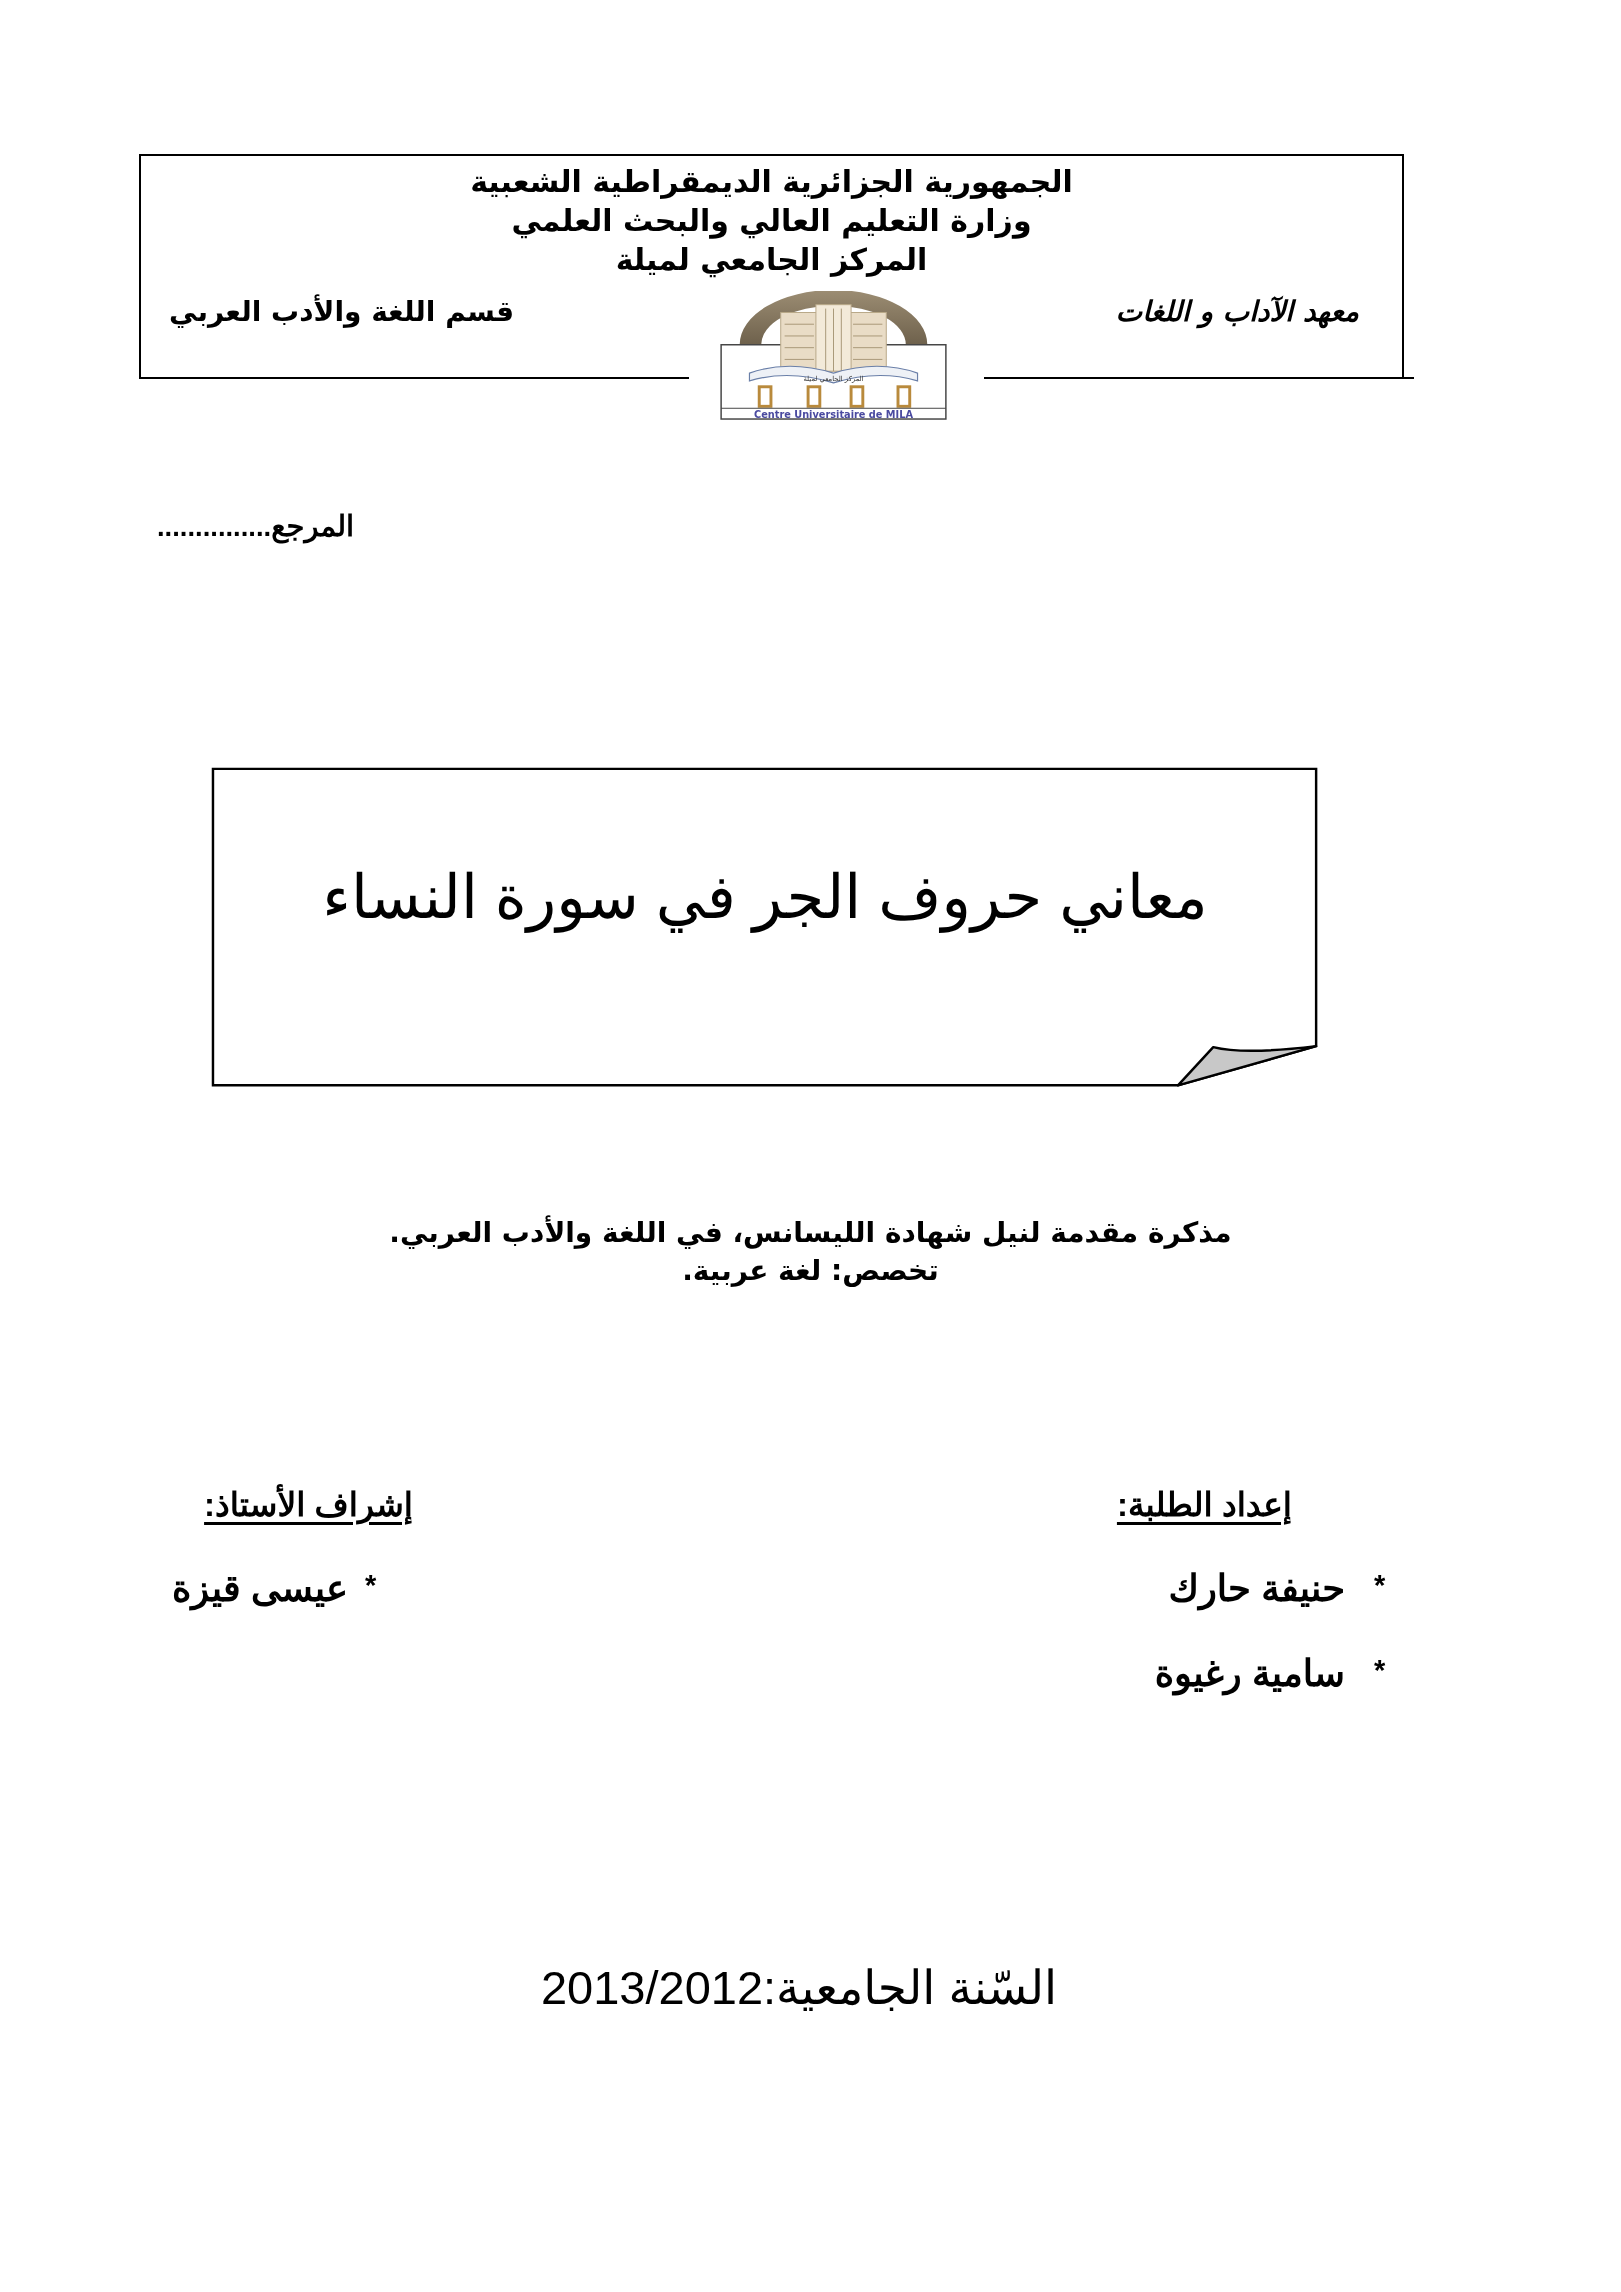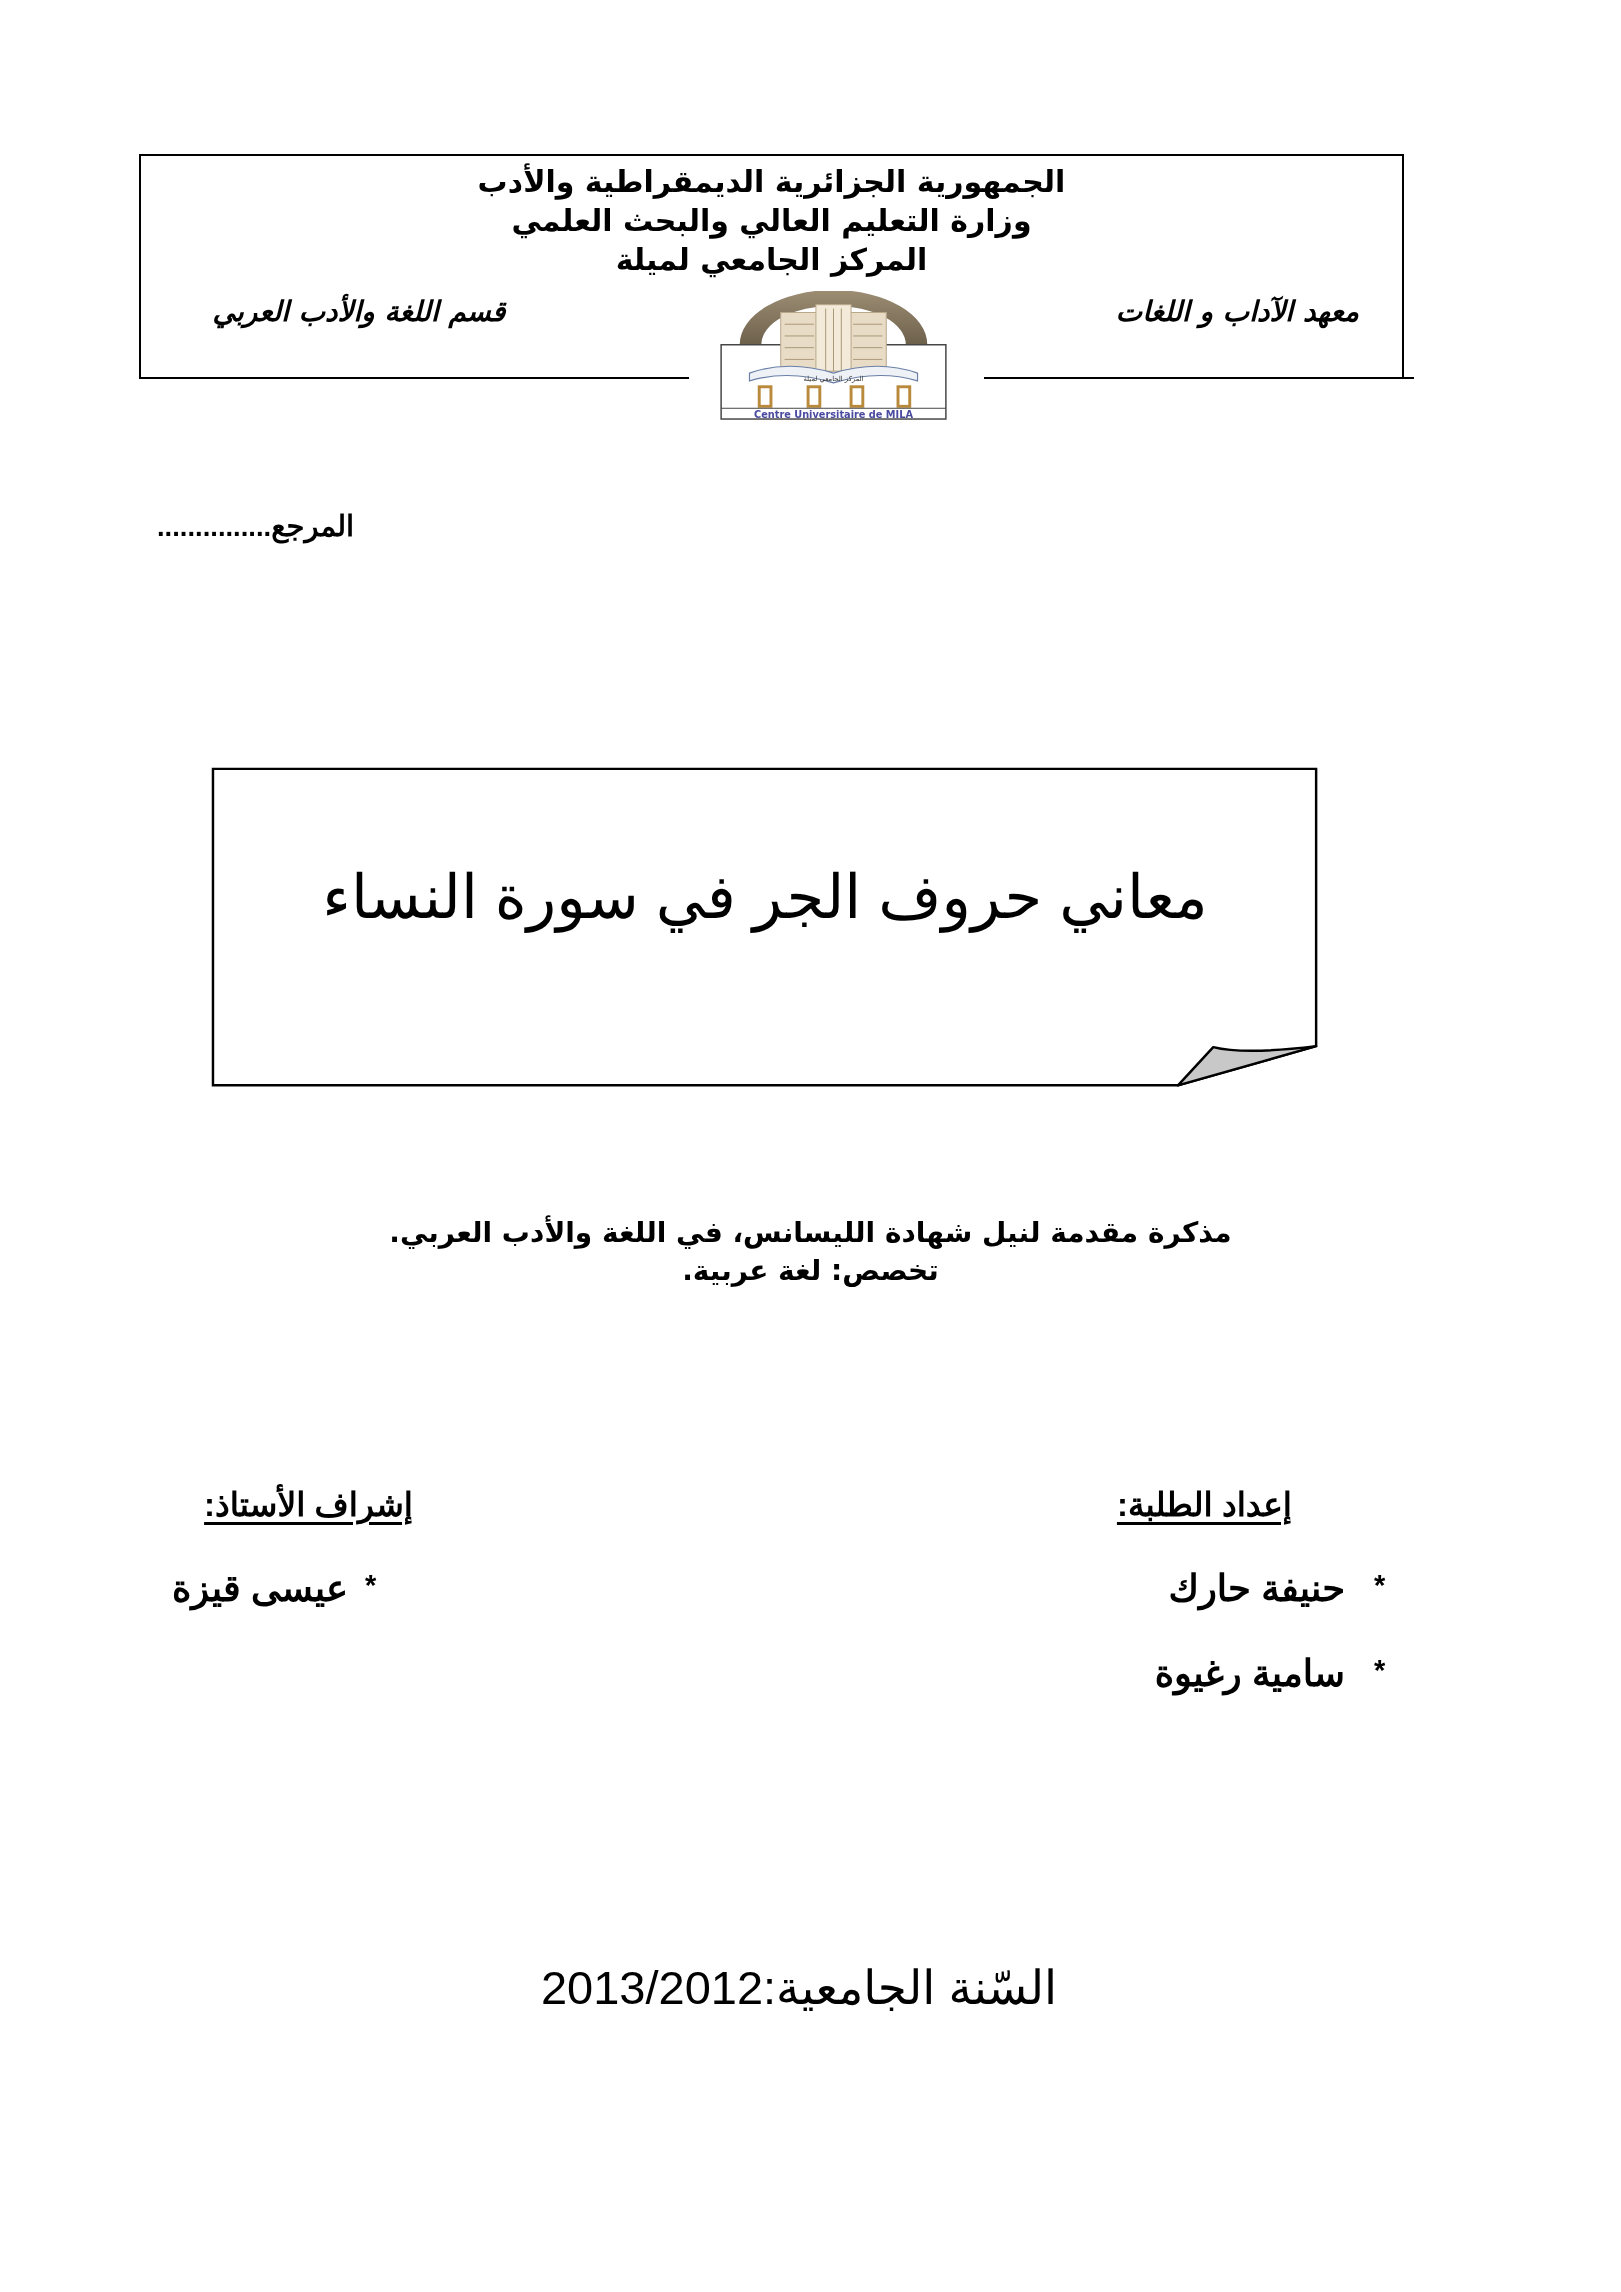--- a/index.html
+++ b/index.html
@@ -34,26 +34,26 @@
   .year { left: 392px; top: 1958px; width: 814px; text-align: center; font-size: 47px; line-height: 59px;
           font-family: "Liberation Sans", sans-serif; }
 </style>
 </head>
 <body>
 
 <div class="abs hdr-box"></div>
 <div class="abs hdr-bottom-l"></div>
 <div class="abs hdr-bottom-r"></div>
 
-<div class="abs hdr-line rtl" style="top:163px;">الجمهورية الجزائرية الديمقراطية والأدب</div>
+<div class="abs hdr-line rtl" style="top:163px;">الجمهورية الجزائرية الديمقراطية الشعبية</div>
 <div class="abs hdr-line rtl" style="top:202px;">وزارة التعليم العالي والبحث العلمي</div>
 <div class="abs hdr-line rtl" style="top:241px;">المركز الجامعي لميلة</div>
 
 <div class="abs hdr-side rtl" style="right:262px; top:292px;font-style:italic;">معهد الآداب و اللغات</div>
-<div class="abs hdr-side rtl" style="left:204px; top:292px; width:310px; text-align:center;font-style:italic;">قسم اللغة والأدب العربي</div>
+<div class="abs hdr-side rtl" style="left:204px; top:292px; width:310px; text-align:right;">قسم اللغة والأدب العربي</div>
 
 <div class="abs logo">
   <svg width="227" height="129" viewBox="0 0 232 132">
     <defs>
       <linearGradient id="arch" x1="0" y1="0" x2="0" y2="1">
         <stop offset="0" stop-color="#9c8d73"></stop>
         <stop offset="1" stop-color="#6e614c"></stop>
       </linearGradient>
     </defs>
 

